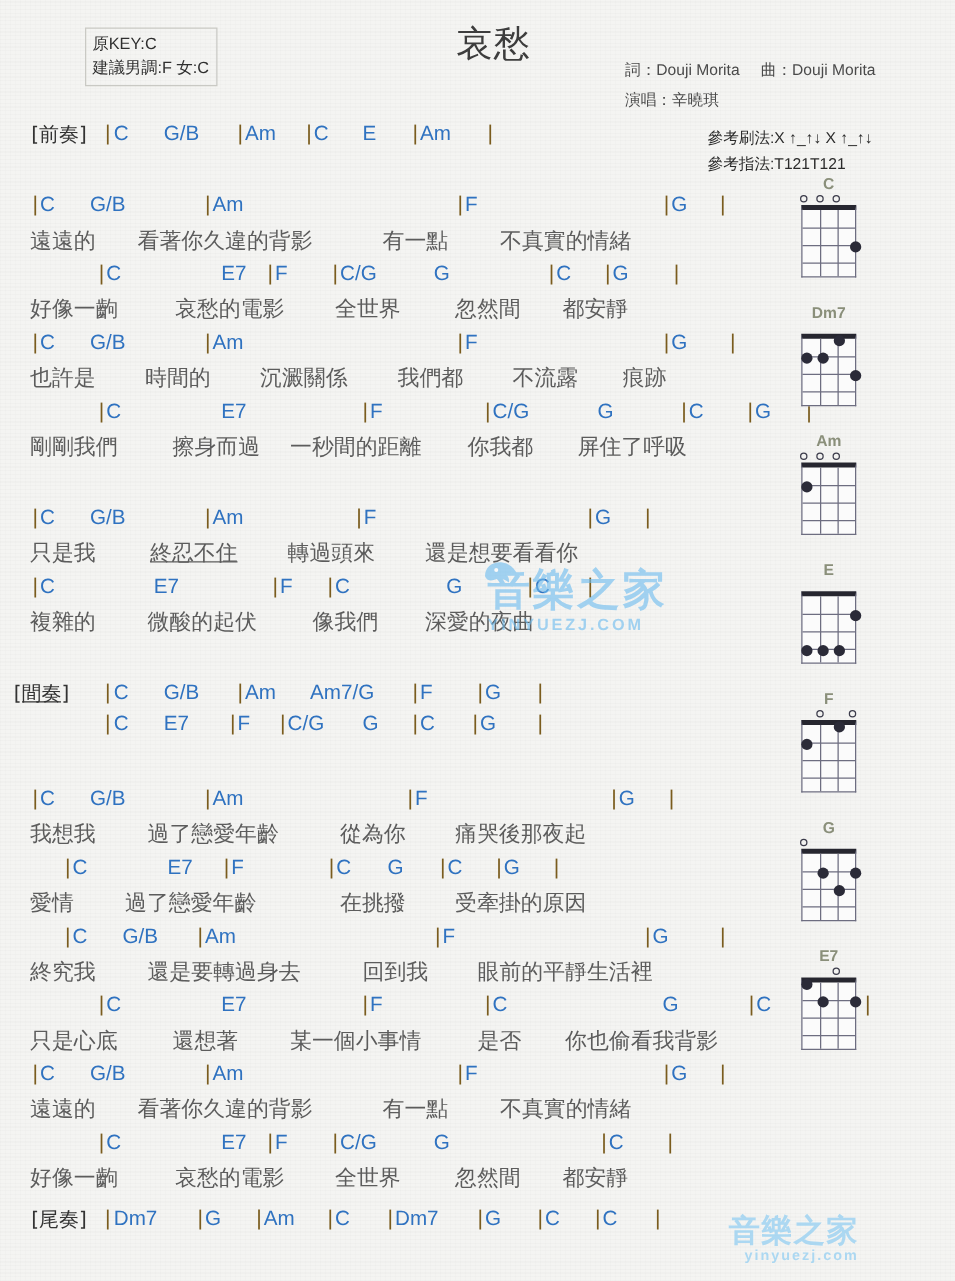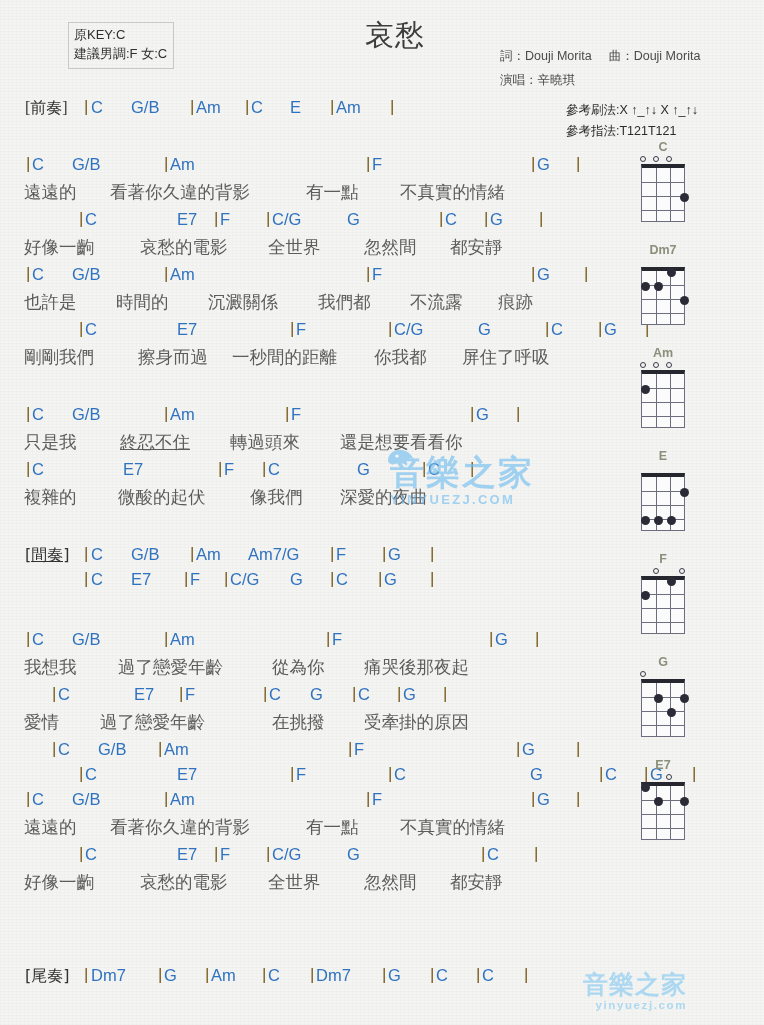--- a/index.html
+++ b/index.html
@@ -228,21 +228,21 @@
   </div>
 
   <div class="pattern-box">
     <div class="row">參考刷法:X ↑_↑↓ X ↑_↑↓</div>
     <div class="row">參考指法:T121T121</div>
   </div>
 
   <div class="chart" id="chart">
       <div class="block" style="top: 98px; left: 0px; width: 692px;">
         <div class="line chordline">
-          <span class="tok sect" style="left: 25px; font-family: Liberation Serif, serif;">[前奏]</span>
+          <span class="tok sect" style="left: 25px;">[前奏]</span>
           <span class="tok bar" style="left: 84px;">|</span>
           <span class="tok ch" style="left: 91px;">C</span>
           <span class="tok ch" style="left: 131px;">G/B</span>
           <span class="tok bar" style="left: 190px;">|</span>
           <span class="tok ch" style="left: 196px;">Am</span>
           <span class="tok bar" style="left: 245px;">|</span>
           <span class="tok ch" style="left: 251px;">C</span>
           <span class="tok ch" style="left: 290px;">E</span>
           <span class="tok bar" style="left: 330px;">|</span>
           <span class="tok ch" style="left: 336px;">Am</span>
@@ -367,21 +367,21 @@
         </div>
         <div class="line lyricline">
           <span class="tok ly" style="left: 24px;">複雜的</span>
           <span class="tok ly" style="left: 118px;">微酸的起伏</span>
           <span class="tok ly" style="left: 250px;">像我們</span>
           <span class="tok ly" style="left: 340px;">深愛的夜曲</span>
         </div>
       </div>
       <div class="block" style="top: 545px; left: 0px; width: 692px;">
         <div class="line chordline">
-          <span class="tok sect" style="left: 25px; text-decoration: underline;">[間奏]</span>
+          <span class="tok sect" style="left: 11px; text-decoration: underline;">[間奏]</span>
           <span class="tok bar" style="left: 84px;">|</span>
           <span class="tok ch" style="left: 91px;">C</span>
           <span class="tok ch" style="left: 131px;">G/B</span>
           <span class="tok bar" style="left: 190px;">|</span>
           <span class="tok ch" style="left: 196px;">Am</span>
           <span class="tok ch" style="left: 248px;">Am7/G</span>
           <span class="tok bar" style="left: 330px;">|</span>
           <span class="tok ch" style="left: 336px;">F</span>
           <span class="tok bar" style="left: 382px;">|</span>
           <span class="tok ch" style="left: 388px;">G</span>
@@ -448,34 +448,47 @@
           <span class="tok ch" style="left: 58px;">C</span>
           <span class="tok ch" style="left: 98px;">G/B</span>
           <span class="tok bar" style="left: 158px;">|</span>
           <span class="tok ch" style="left: 164px;">Am</span>
           <span class="tok bar" style="left: 348px;">|</span>
           <span class="tok ch" style="left: 354px;">F</span>
           <span class="tok bar" style="left: 516px;">|</span>
           <span class="tok ch" style="left: 522px;">G</span>
           <span class="tok bar" style="left: 576px;">|</span>
         </div>
+        <div class="line lyricline">
+          <span class="tok ly" style="left: 24px;">終究我</span>
+          <span class="tok ly" style="left: 118px;">還是要轉過身去</span>
+          <span class="tok ly" style="left: 290px;">回到我</span>
+          <span class="tok ly" style="left: 382px;">眼前的平靜生活裡</span>
+        </div>
         <div class="line chordline">
           <span class="tok bar" style="left: 79px;">|</span>
           <span class="tok ch" style="left: 85px;">C</span>
           <span class="tok ch" style="left: 177px;">E7</span>
           <span class="tok bar" style="left: 290px;">|</span>
           <span class="tok ch" style="left: 296px;">F</span>
           <span class="tok bar" style="left: 388px;">|</span>
           <span class="tok ch" style="left: 394px;">C</span>
           <span class="tok ch" style="left: 530px;">G</span>
           <span class="tok bar" style="left: 599px;">|</span>
           <span class="tok ch" style="left: 605px;">C</span>
           <span class="tok bar" style="left: 644px;">|</span>
           <span class="tok ch" style="left: 650px;">G</span>
           <span class="tok bar" style="left: 692px;">|</span>
+        </div>
+        <div class="line lyricline">
+          <span class="tok ly" style="left: 24px;">只是心底</span>
+          <span class="tok ly" style="left: 138px;">還想著</span>
+          <span class="tok ly" style="left: 232px;">某一個小事情</span>
+          <span class="tok ly" style="left: 382px;">是否</span>
+          <span class="tok ly" style="left: 452px;">你也偷看我背影</span>
         </div>
         <div class="line chordline">
           <span class="tok bar" style="left: 26px;">|</span>
           <span class="tok ch" style="left: 32px;">C</span>
           <span class="tok ch" style="left: 72px;">G/B</span>
           <span class="tok bar" style="left: 164px;">|</span>
           <span class="tok ch" style="left: 170px;">Am</span>
           <span class="tok bar" style="left: 366px;">|</span>
           <span class="tok ch" style="left: 372px;">F</span>
           <span class="tok bar" style="left: 531px;">|</span>

